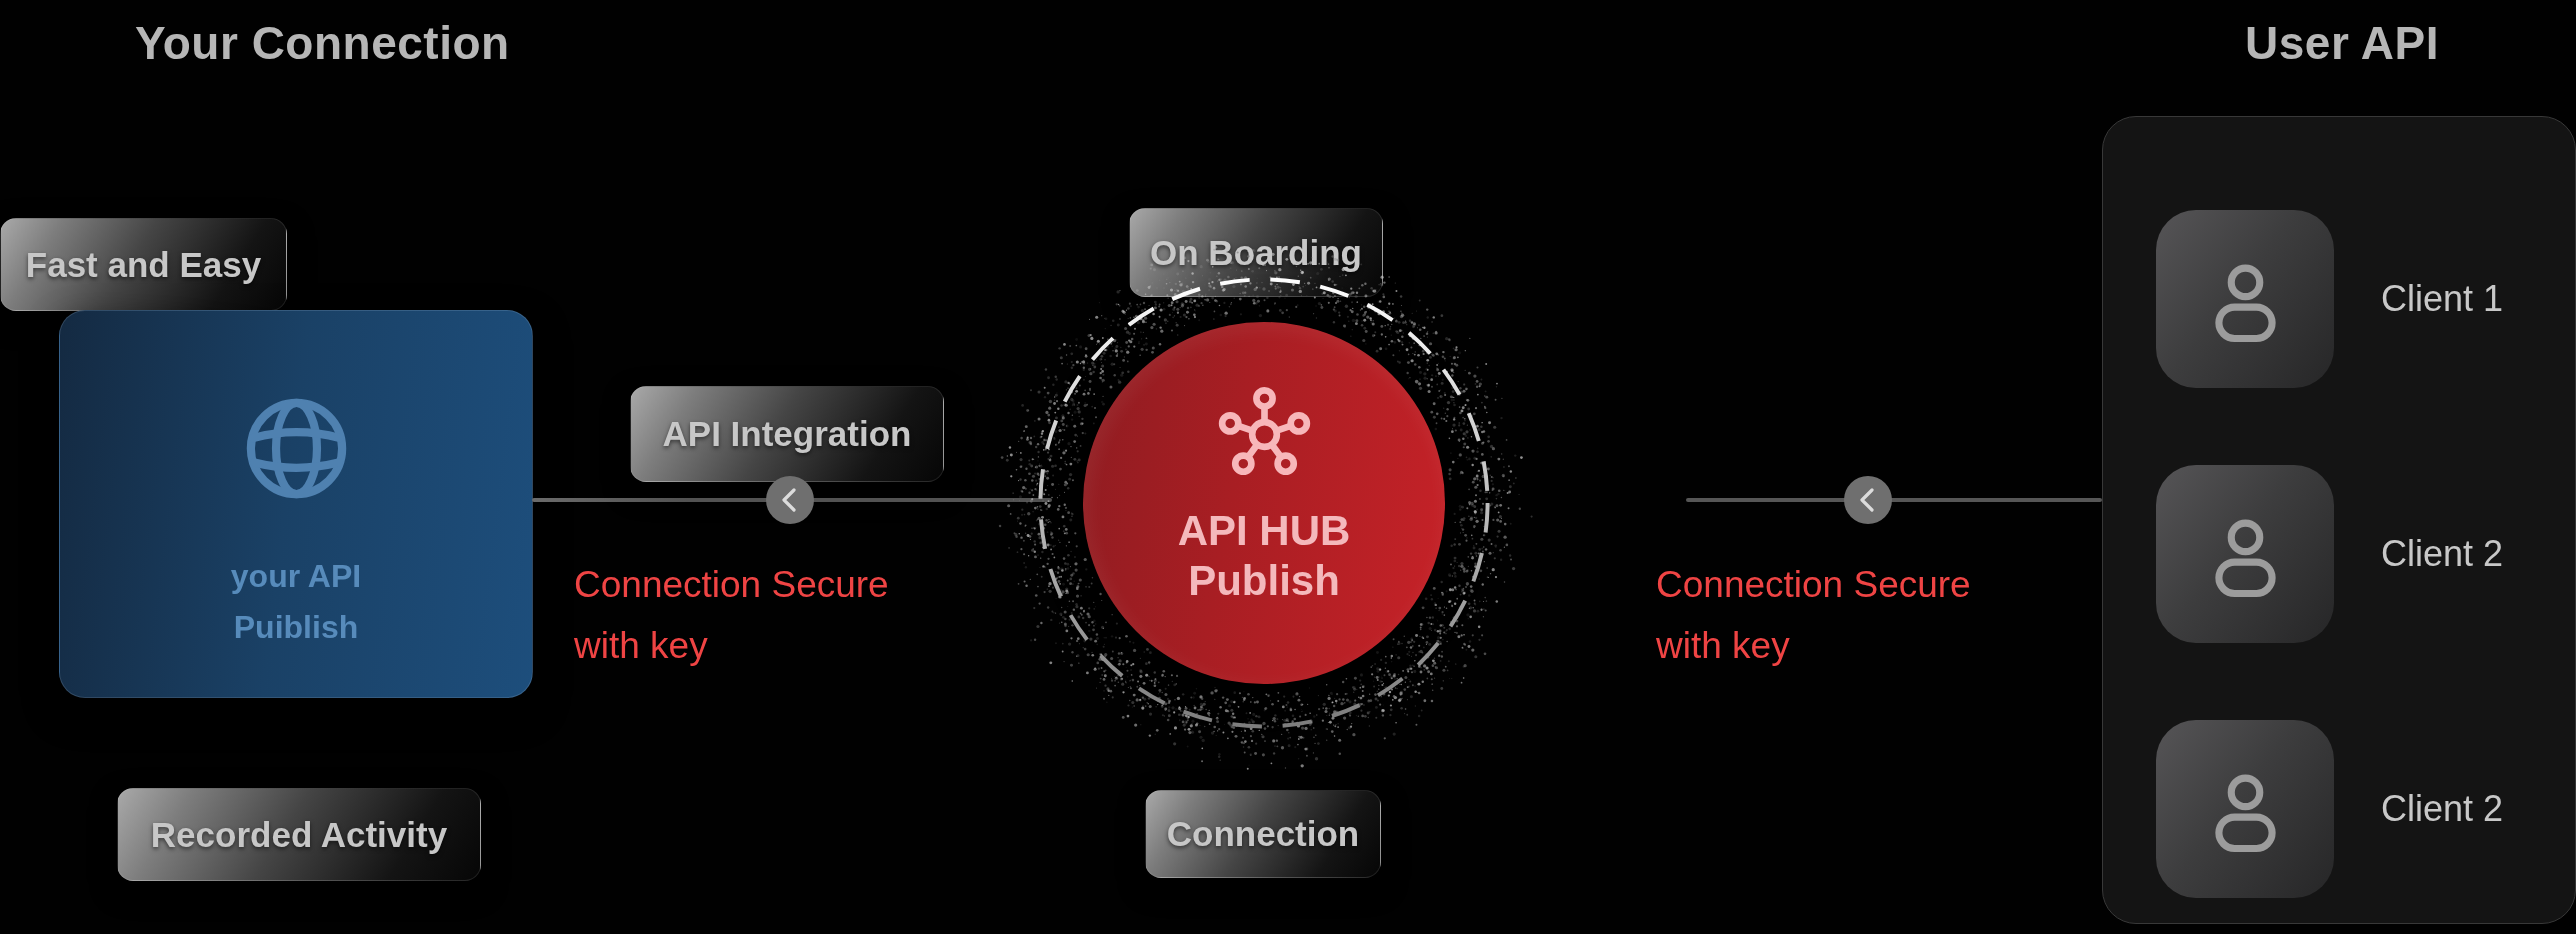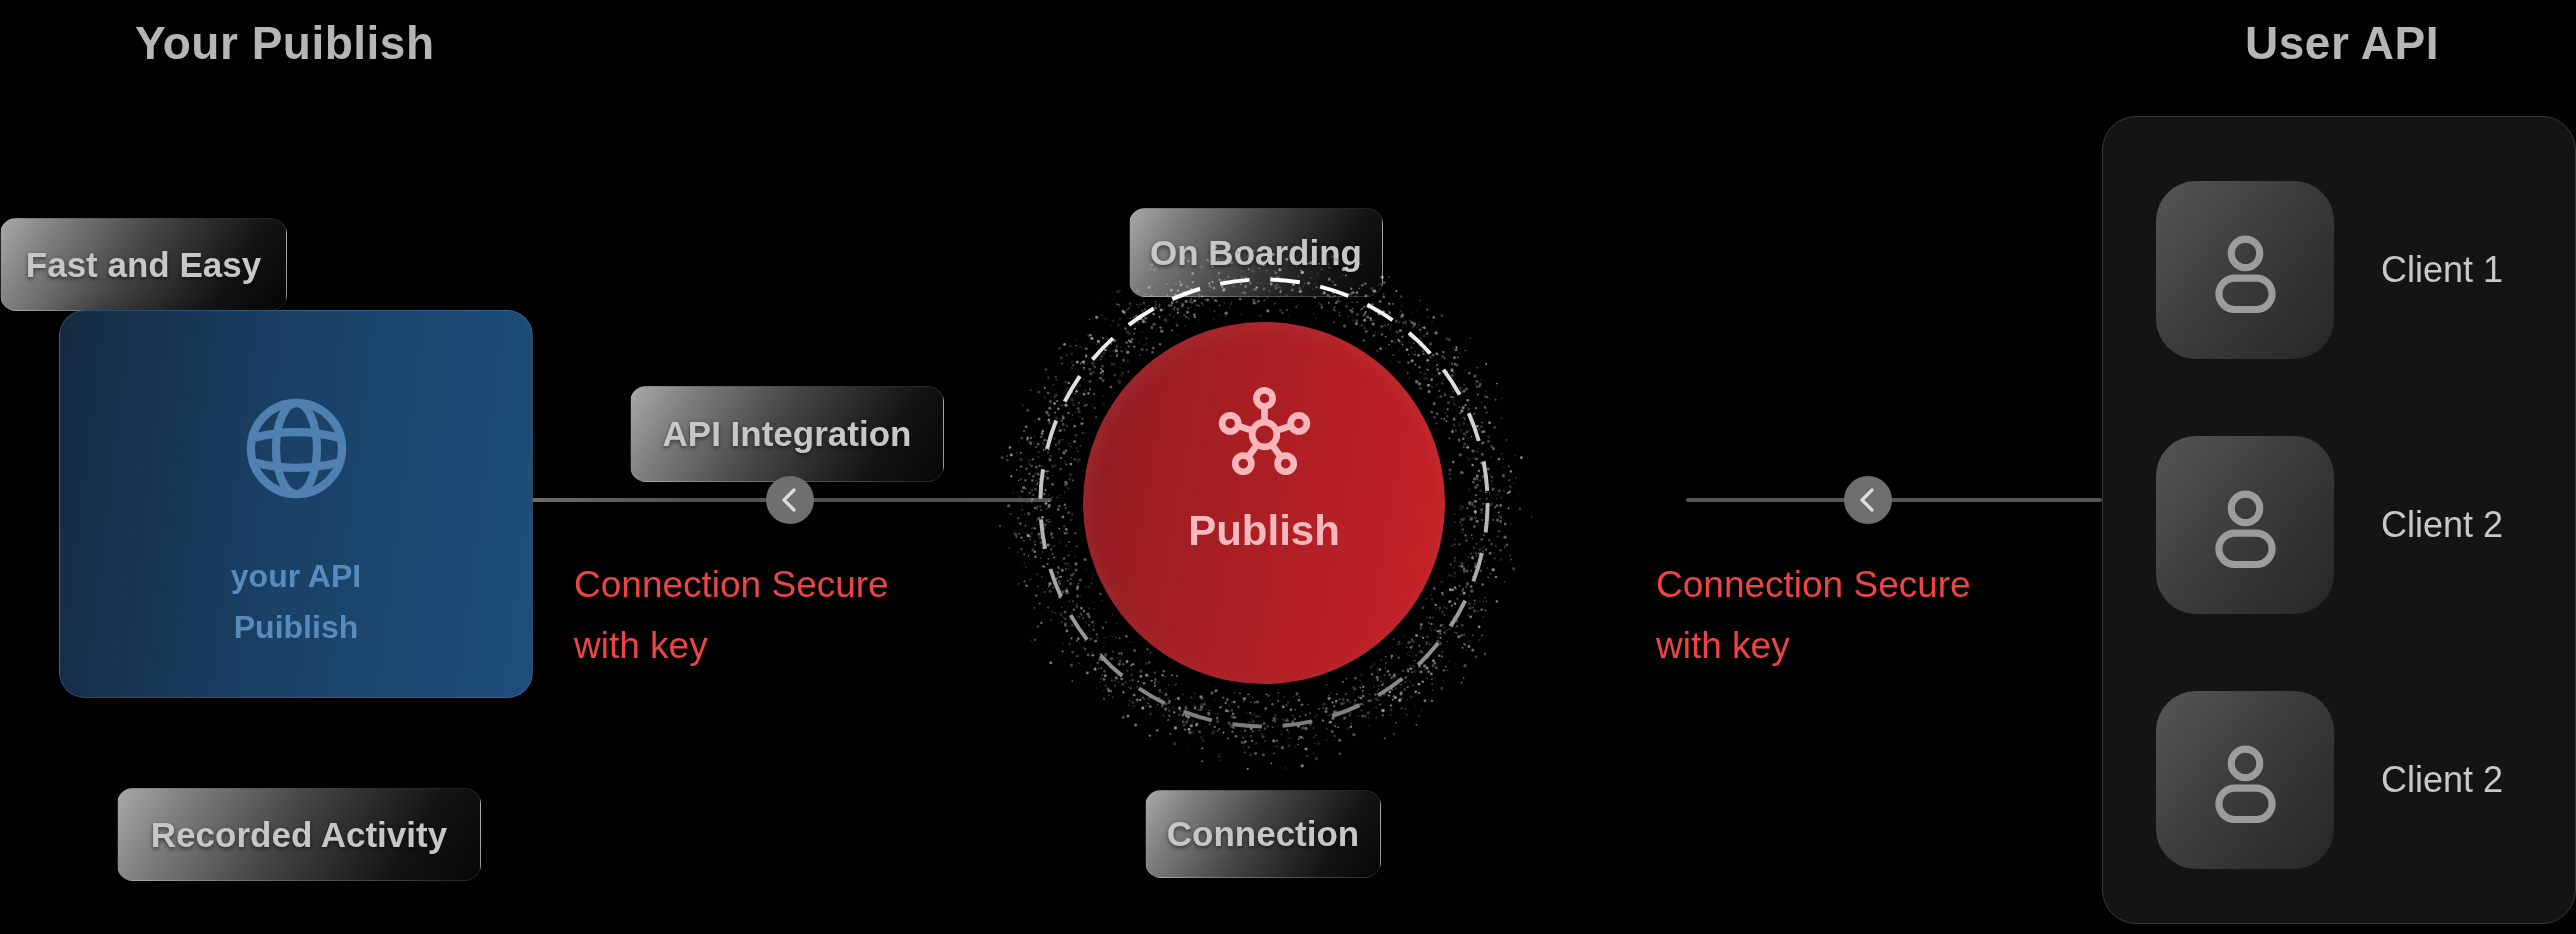--- a/index.html
+++ b/index.html
@@ -64,37 +64,37 @@
   }
   .redcircle .hubicon{position:absolute;left:134px;top:65px;width:95px;height:95px;}
   .redcircle .label{
     position:absolute;left:0;top:184px;width:100%;text-align:center;
     color:#f4b9bc;font-size:42px;font-weight:600;line-height:50px;
   }
 
   .panel{
     position:absolute;left:2102px;top:116px;width:474px;height:808px;border-radius:34px;
     background:#141414;border:1px solid #383838;box-sizing:border-box;
-    padding:64px 0 0 53px;
+    padding:93px 0 0 53px;
   }
   .client-row{display:flex;align-items:center;margin-bottom:77px;height:178px;}
   .client-card{
     width:178px;height:178px;border-radius:40px;flex:0 0 auto;
     background:linear-gradient(128deg,#565557 0%,#3d3d3e 45%,#262627 100%);
     display:flex;align-items:center;justify-content:center;
   }
   .client-card svg{width:95px;height:95px;}
   .client-label{margin-left:47px;color:#c8c8c8;font-size:36px;font-weight:400;}
 </style>
 </head>
 <body>
 
 <div class="stage">
 
-  <div class="title title--left">Your Puiblish</div>
+  <div class="title title--left">Your Connection</div>
   <div class="title title--right">User API</div>
 
   <div class="badge badge--fast">Fast and Easy</div>
   <div class="badge badge--onboarding">On Boarding</div>
   <div class="badge badge--integration">API Integration</div>
   <div class="badge badge--monitoring">Connection</div>
   <div class="badge badge--recorded">Recorded Activity</div>
 
   <div class="bluebox">
     <svg class="globe" viewBox="0 0 100 100" fill="none" stroke="#4f81b0" stroke-width="7" stroke-linecap="round">
@@ -2692,20 +2692,21 @@
       <line x1="15.2" y1="-4.9" x2="27.6" y2="-9"></line> 
         <circle cx="36.1" cy="-11.7" r="8.5"></circle>
       <line x1="-15.2" y1="-4.9" x2="-27.6" y2="-9"></line>
         <circle cx="-36.1" cy="-11.7" r="8.5"></circle>
       <line x1="9.4" y1="12.9" x2="17.1" y2="23.5"></line> 
         <circle cx="22.3" cy="30.7" r="8.5"></circle>
       <line x1="-9.4" y1="12.9" x2="-17.1" y2="23.5"></line>
         <circle cx="-22.3" cy="30.7" r="8.5"></circle>
     </svg>
     <div class="label">
+      <div>API HUB</div>
       <div>Publish</div>
     </div>
   </div>
 
   <div class="panel">
     <div class="client-row">
       <div class="client-card">
         <svg viewBox="0 0 100 100" fill="none" stroke="#9c9c9c" stroke-width="7.5">
           <circle cx="50" cy="32" r="15"></circle>
             <rect x="22" y="58" width="56" height="33" rx="16.5"></rect>

